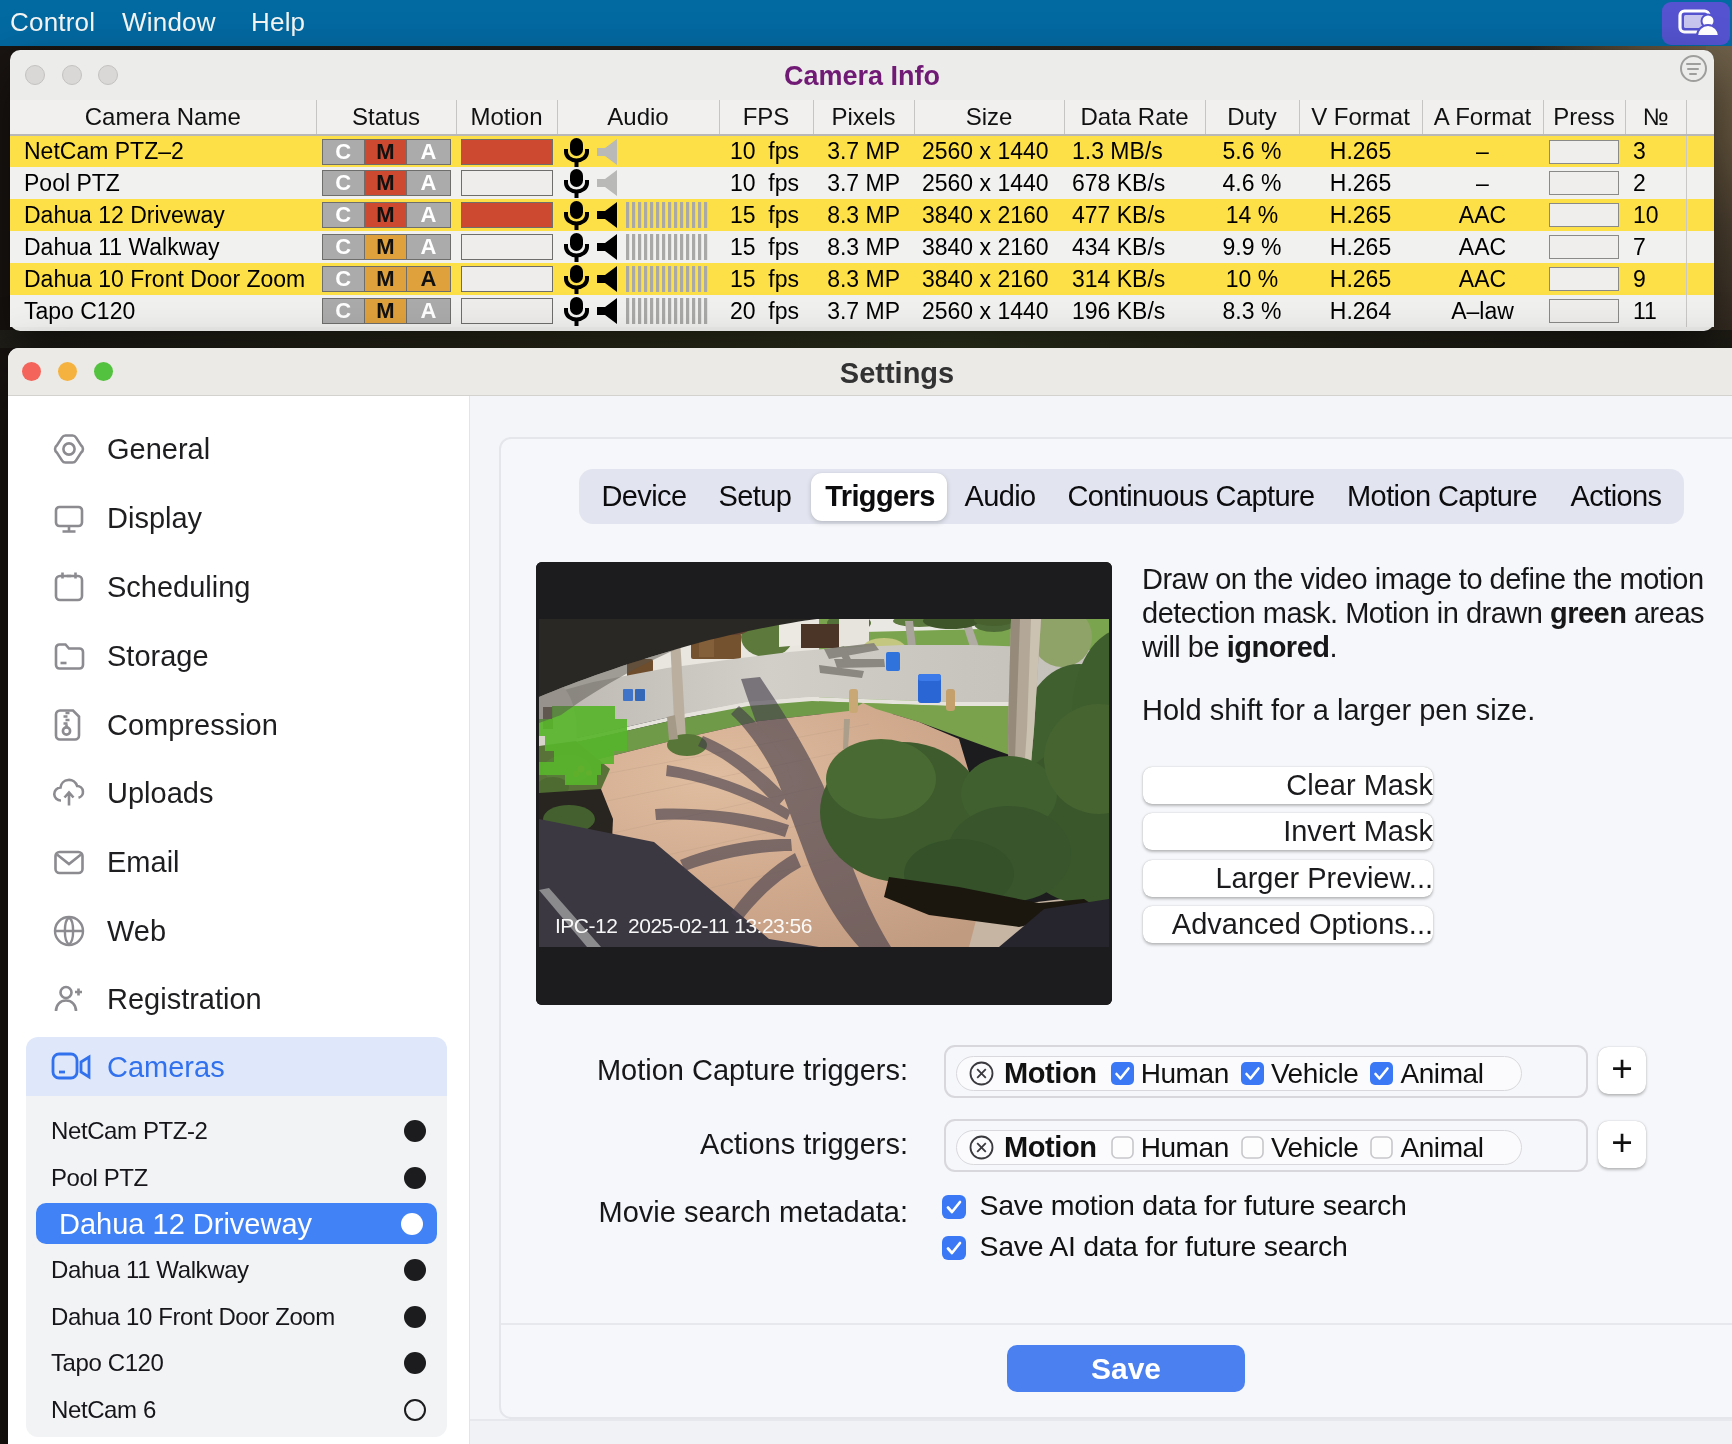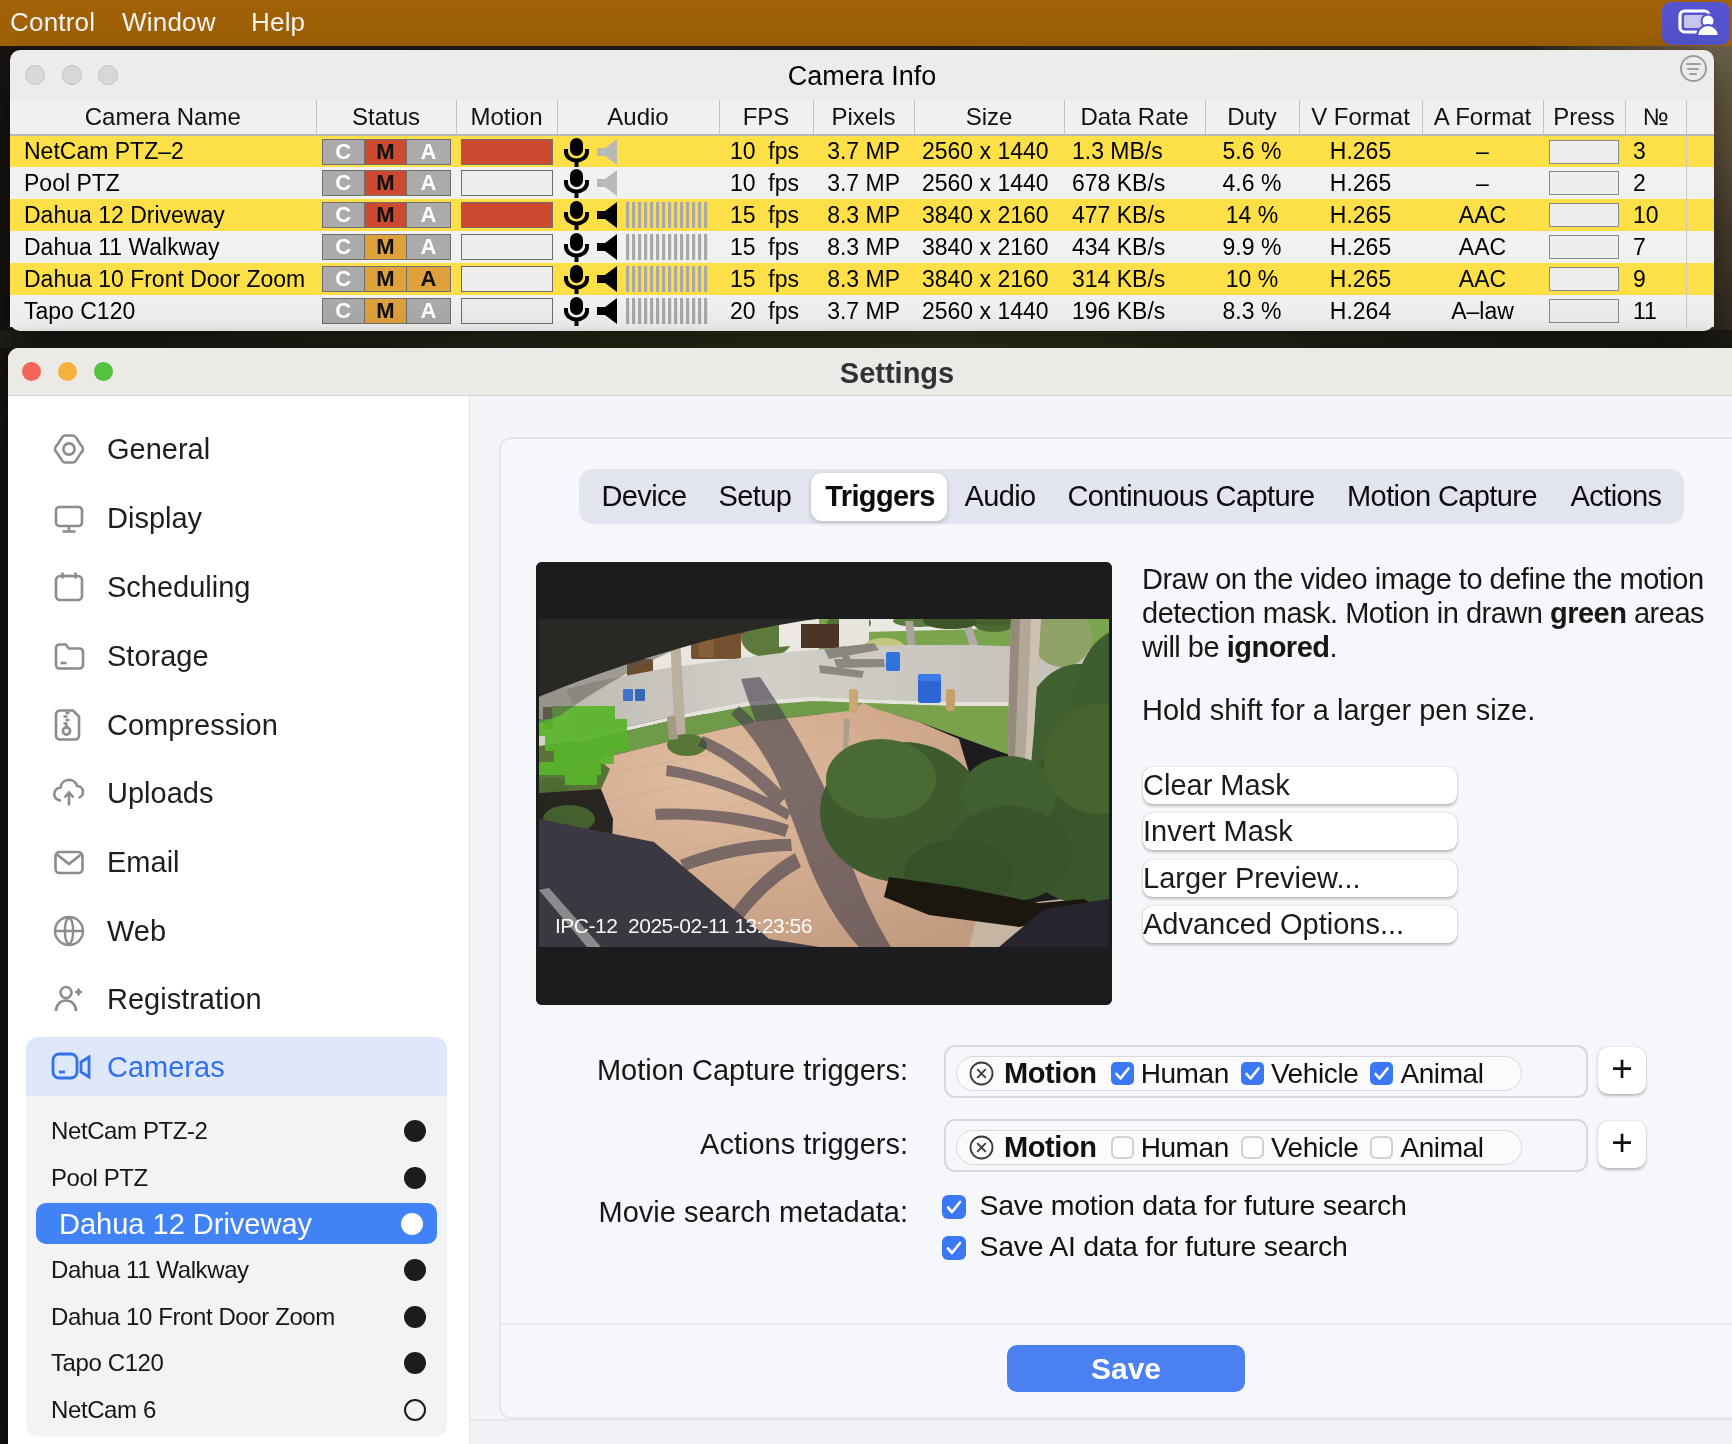--- a/index.html
+++ b/index.html
@@ -11,31 +11,31 @@
   #desktop { left:0; top:0; width:1732px; height:1444px;
     background:
       radial-gradient(220px 160px at 1726px 120px, #7d6c52 0%, #6a5a43 45%, rgba(106,90,67,0) 100%),
       radial-gradient(300px 260px at 1732px 300px, #4a3e2f 0%, rgba(74,62,47,0) 100%),
       radial-gradient(400px 60px at 400px 340px, #35331f 0%, rgba(53,51,31,0) 100%),
       radial-gradient(300px 50px at 1100px 342px, #3f4526 0%, rgba(63,69,38,0) 100%),
       linear-gradient(90deg, #191411 0%, #2b251d 100%);
   }
 
   
-  #menubar { left:0; top:0; width:1732px; height:46px; background:#a16207; color:#f5f5f3; }
+  #menubar { left:0; top:0; width:1732px; height:46px; background:#0369a1; color:#f5f5f3; }
   #menubar .mi { position:absolute; top:7px; font-size:26px; font-weight:500; letter-spacing:.2px; }
   #mbicon { left:1662px; top:2px; width:68px; height:43px; background:#5553cf; border-radius:9px; }
 
   
   #win1 { left:10px; top:50px; width:1704px; height:281px; background:#ececea; border-radius:10px;
           box-shadow:0 22px 50px rgba(0,0,0,.55), 0 0 1px rgba(0,0,0,.4); }
   #win1 .tl { position:absolute; top:15px; width:20px; height:20px; border-radius:50%;
               background:#d9d8d6; border:1px solid #c3c2c0; }
-  #w1title { left:0; top:0; width:100%; height:50px; text-align:center; font-size:27px; font-weight:400;
-             color:#000000; line-height:52px; }
+  #w1title { left:0; top:0; width:100%; height:50px; text-align:center; font-size:27px; font-weight:700;
+             color:#701a75; line-height:52px; }
   #w1filter { left:1670px; top:5px; width:27px; height:27px; border-radius:50%; border:2px solid #9e9e9c; }
   #w1filter i { position:absolute; background:#9e9e9c; height:2px; border-radius:1px; }
 
   table#cam { position:absolute; left:0px; top:50px; width:1704px; border-collapse:collapse; table-layout:fixed; }
   #cam th { height:35px; background:#f1f0ef; border-bottom:2px solid #b9b8b6; border-left:1px solid #c6c5c3;
             font-size:24px; font-weight:400; color:#111; }
   #cam th:first-child { border-left:none; }
   #cam td { height:32px; font-size:23px; color:#000; white-space:nowrap; overflow:hidden; }
   #cam td:last-child { border-left:1px solid #c9c8c6; }
   #cam tr.odd td { background:#fde047; }
@@ -85,23 +85,23 @@
            border-radius:12px; }
   
   #tabbar { left:78px; top:30px; width:1105px; height:55px; background:#e2e5ef; border-radius:14px; }
   .tab { position:absolute; top:0; height:55px; line-height:55px; font-size:29px; letter-spacing:-0.6px; white-space:nowrap; color:#0c0c0e; text-align:center; }
   #tabsel { position:absolute; left:232px; top:3.5px; width:136px; height:48px; background:#fff; border-radius:11px;
             box-shadow:0 2px 5px rgba(0,0,0,.18), 0 0 1px rgba(0,0,0,.1); }
 
   #video { left:35px; top:123px; width:576px; height:443px; background:#1b1b1d; border-radius:6px; }
 
   #instr { left:641px; top:123px; width:620px; font-size:29px; line-height:34px; color:#17171a; letter-spacing:-0.5px; white-space:nowrap; }
-  .wbtn { position:absolute; left:642px; width:314px; height:37px; background:#fff; border-radius:9px;
+  .wbtn { position:absolute; left:642px; width:290px; height:37px; background:#fff; border-radius:9px;
           box-shadow:0 1.5px 3px rgba(0,0,0,.25), 0 0 1px rgba(0,0,0,.2);
-          text-align:left; font-size:29px; line-height:37px; color:#1b1b1e; font-weight:500; }
+          text-align:right; font-size:29px; line-height:37px; color:#1b1b1e; font-weight:500; }
 
   .flabel { position:absolute; width:400px; text-align:right; font-size:29px; color:#17171a; }
   .tokfield { position:absolute; left:443px; width:644px; height:53px; border:2px solid #d7d7dc; border-radius:11px; background:#f6f7fa; }
   .capsule { position:absolute; left:10px; top:9px; height:35px; width:566px; border:1.5px solid #d9d9dd;
              border-radius:18px; background:#fbfbfd; display:flex; align-items:center; }
   .plusbtn { position:absolute; left:1097px; width:48px; height:47px; background:#fff; border-radius:10px;
              box-shadow:0 1.5px 3px rgba(0,0,0,.25), 0 0 1px rgba(0,0,0,.2); text-align:center;
              font-size:37px; line-height:44px; color:#111; font-weight:300; }
   .cap-ico { margin-left:12px; margin-right:10px; }
   .cap-motion { font-size:29px; font-weight:700; color:#111; letter-spacing:-0.4px; }

